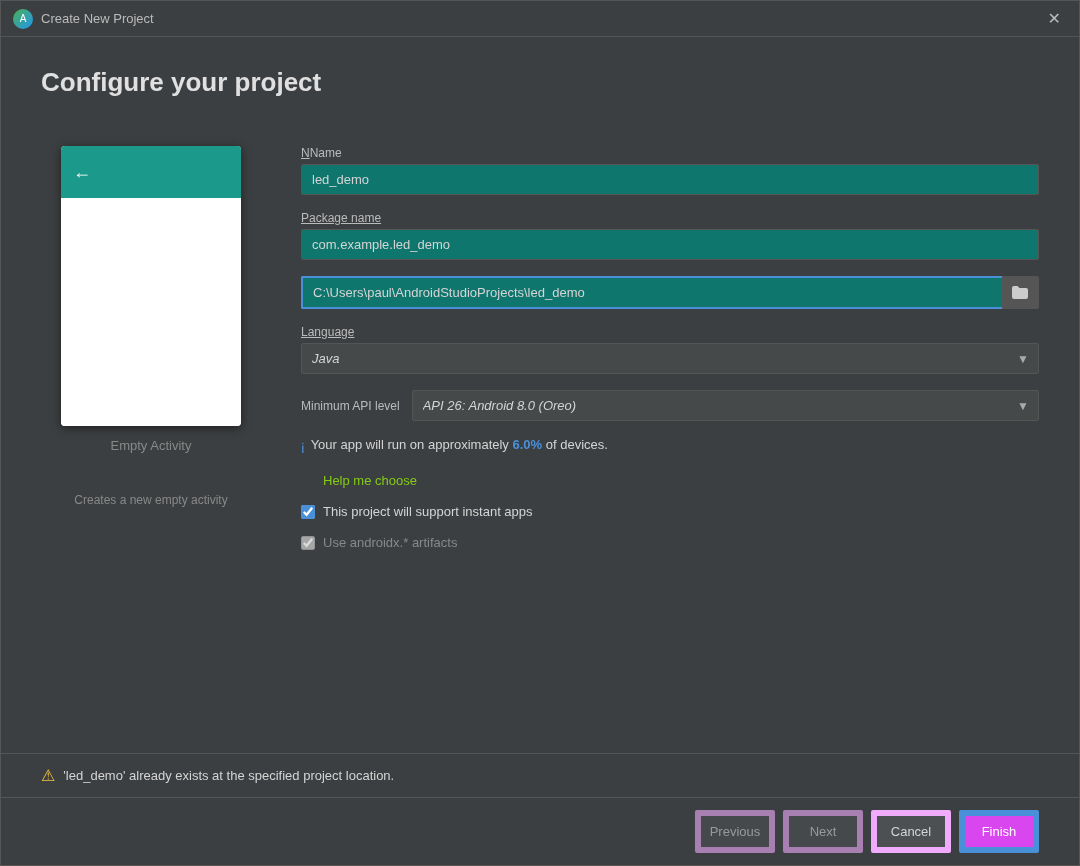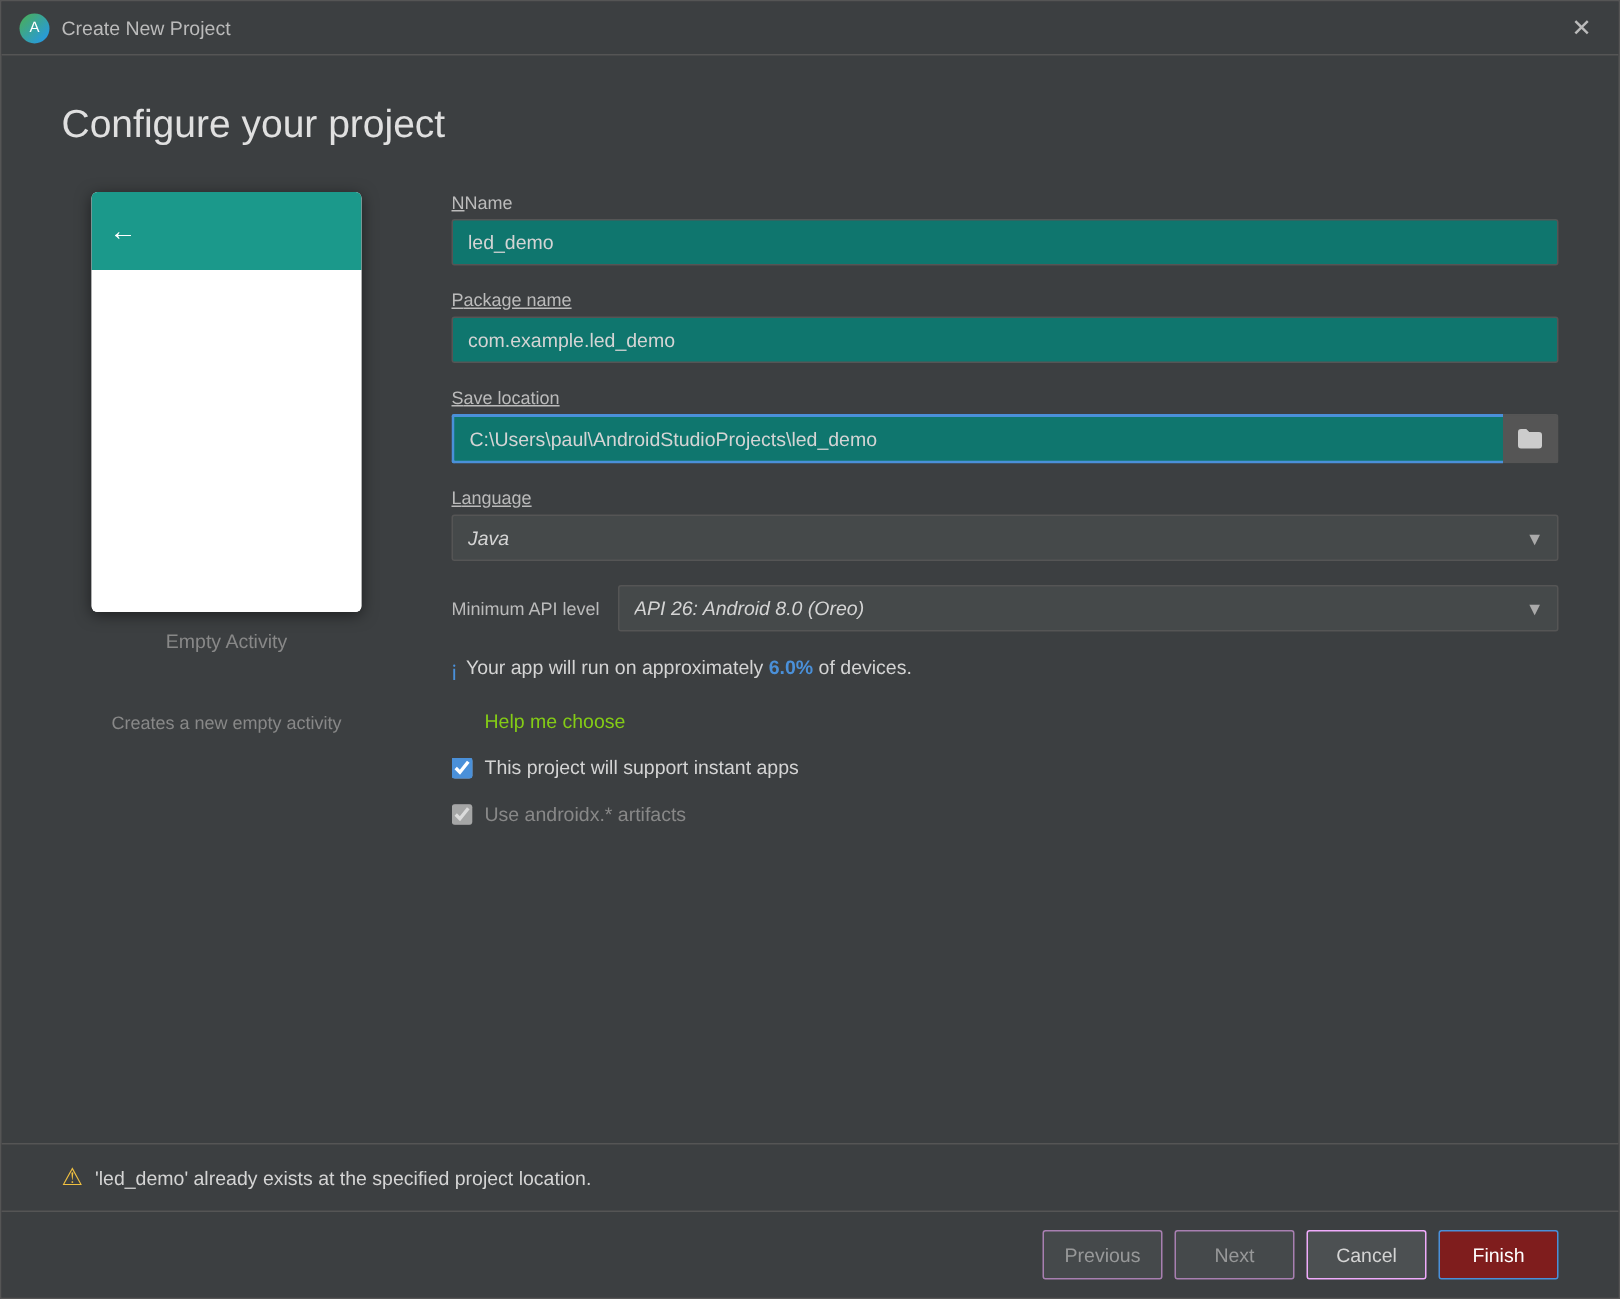--- a/index.html
+++ b/index.html
@@ -62,22 +62,22 @@
     .content {
       flex: 1;
       display: flex;
       flex-direction: column;
       padding: 30px 40px 20px 40px;
       overflow: hidden;
     }
     .page-title {
       color: #e0e0e0;
       font-size: 26px;
-      font-weight: 400;
-      margin-bottom: 30px;
+      font-weight: 700;
+      margin-bottom: 48px;
     }
     .main-area {
       display: flex;
       flex: 1;
       gap: 40px;
     }
     .left-panel {
       width: 220px;
       display: flex;
       flex-direction: column;
@@ -271,27 +271,27 @@
       display: flex;
       justify-content: flex-end;
       gap: 8px;
       flex-shrink: 0;
     }
     .btn {
       padding: 8px 6px;
       font-size: 13px;
       border-radius: 2px;
       cursor: pointer;
-      border: 1px solid #f0abfc;
+      border: 6px solid #f0abfc;
       background: #4c5052;
       color: #d4d4d4;
       min-width: 80px;
     }
     .btn-primary {
-      background: #7f1d1d;
+      background: #d946ef;
       border-color: #4a90d9;
       color: white;
     }
     .btn-disabled {
       opacity: 0.6;
       cursor: default;
     }
   </style>
 </head>
 <body>
@@ -332,23 +332,20 @@
         </div>
 
         <div class="field-group">
           <label class="field-label">
             <span style="text-decoration:underline;">P</span><span>ackage name</span>
           </label>
           <input class="field-input" type="text" value="com.example.led_demo" style="">
         </div>
 
         <div class="field-group">
-          <label class="field-label">
-            <span style="text-decoration:underline;">S</span><span>ave location</span>
-          </label>
           <div class="input-with-btn">
             <input class="field-input field-input-active" type="text" value="C:\Users\paul\AndroidStudioProjects\led_demo" style="">
             <button class="folder-btn">
               <svg width="16" height="14" viewBox="0 0 16 14" fill="currentColor">
                 <path d="M0 2a2 2 0 0 1 2-2h3.5l2 2H14a2 2 0 0 1 2 2v7a2 2 0 0 1-2 2H2a2 2 0 0 1-2-2V2z"></path>
               </svg>
             </button>
           </div>
         </div>
 

